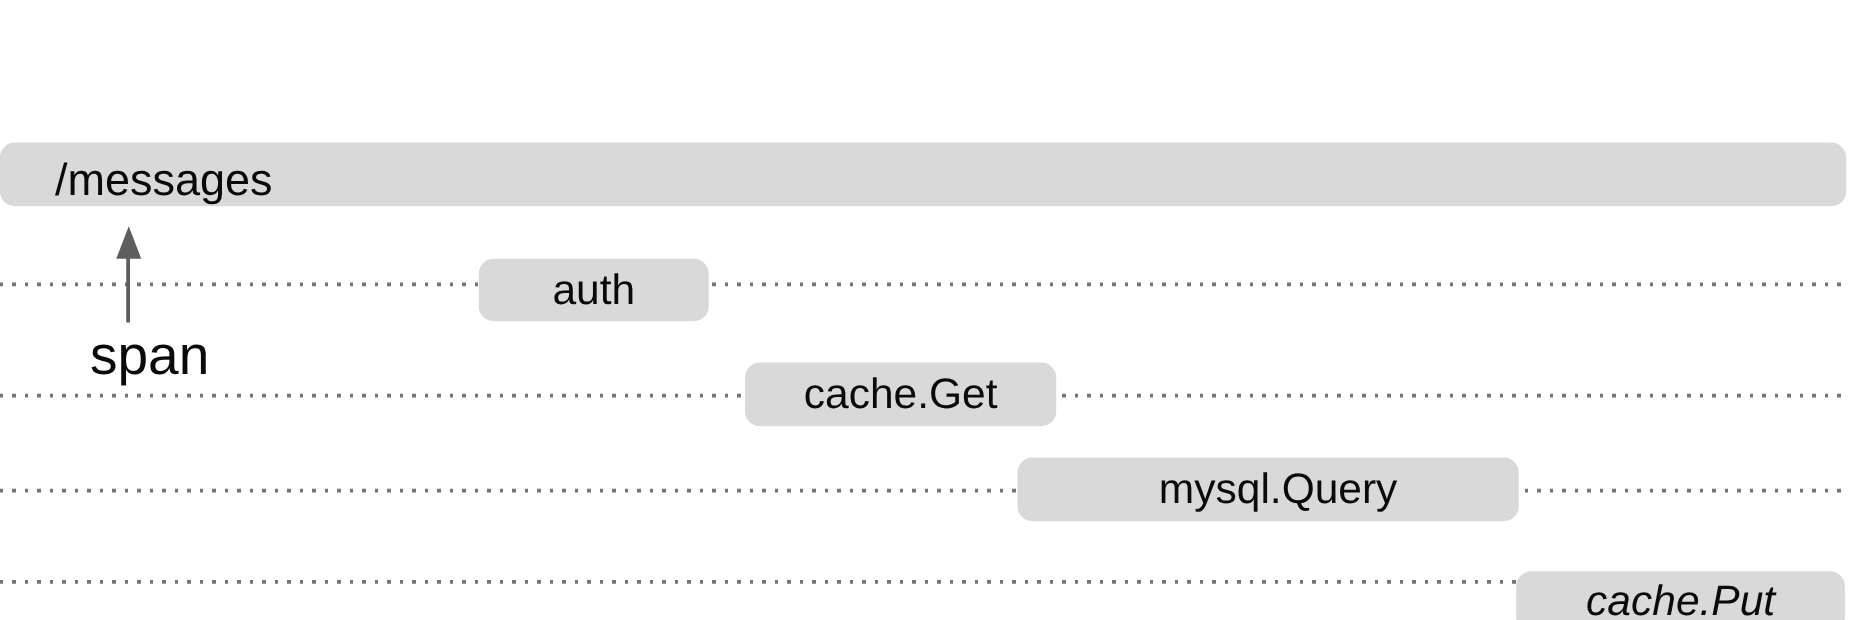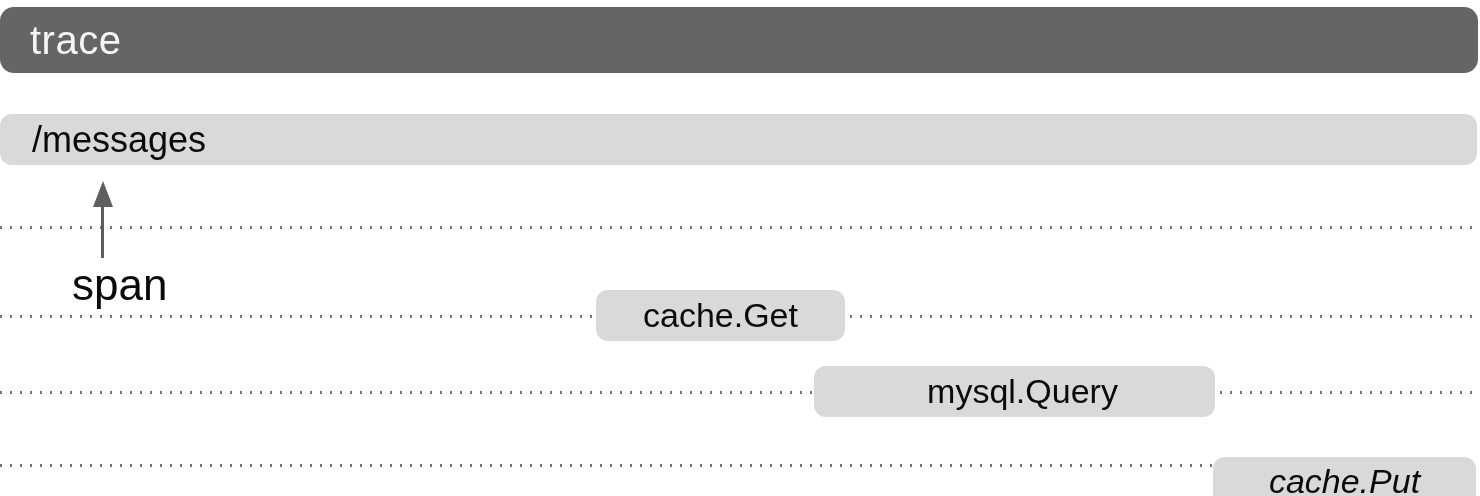--- a/index.html
+++ b/index.html
@@ -36,22 +36,22 @@
     letter-spacing: 0.5px;
   }
   
   .trace-bar   { top: 7px; }
   .root-bar {
     position: absolute;
     left: 0; top: 114px;
     width: 1477px; height: 51px;
     background: var(--span-box);
     border-radius: 12px;
-    display: flex; align-items: center;
-    padding-left: 32px;
+    display: flex; align-items: flex-end;
+    padding-left: 44px;
     color: var(--span-text);
     font-size: 36px;
   }
 
   
   .dotline {
     position: absolute;
     left: 0; width: 1480px; height: 3px;
     background: repeating-linear-gradient(
       to right,
@@ -101,40 +101,40 @@
     font-size: 44px;
     color: var(--span-text);
     z-index: 2;
   }
 </style>
 </head>
 <body>
 
 <div id="canvas">
 
-  <div class="trace-bar">
-    <span>trace</span>
-  </div>
 
   <div class="root-bar">
     <span>/messages</span>
   </div>
 
   <div class="arrow">
     <div class="arrow-head"></div>
     <div class="arrow-shaft"></div>
   </div>
 
   <div class="span-note">span</div>
 
   <div class="dotline r1"></div>
   <div class="dotline r2"></div>
   <div class="dotline r3"></div>
   <div class="dotline r4"></div>
 
+  <div class="span-box b1">
+    <span>auth</span>
+  </div>
   <div class="span-box b2">
     <span>cache.Get</span>
   </div>
   <div class="span-box b3">
     <span>mysql.Query</span>
   </div>
   <div class="span-box b4">
     <span>cache.Put</span>
   </div>
 

